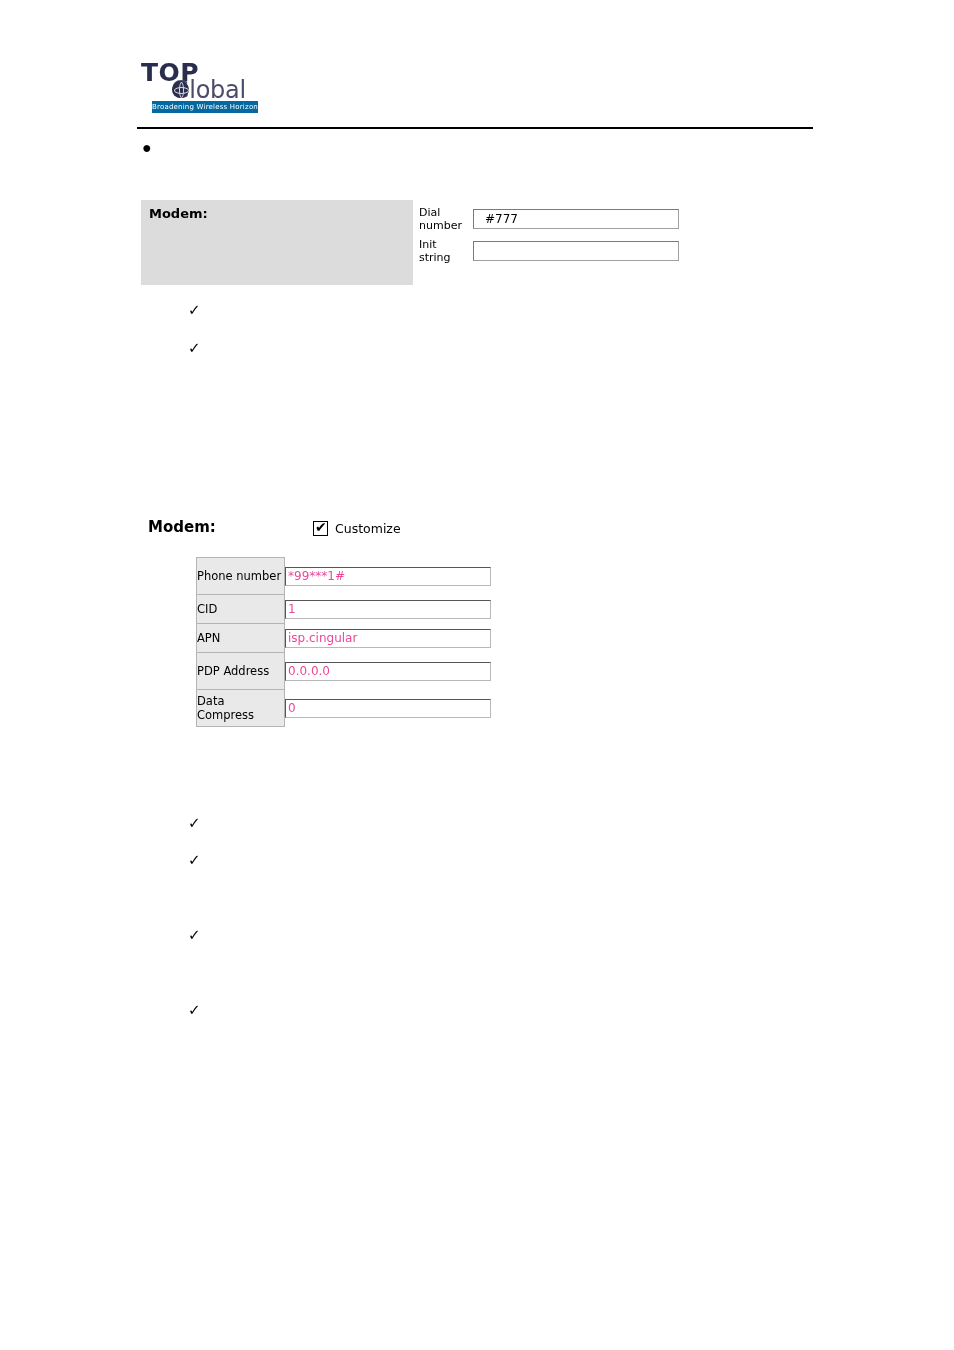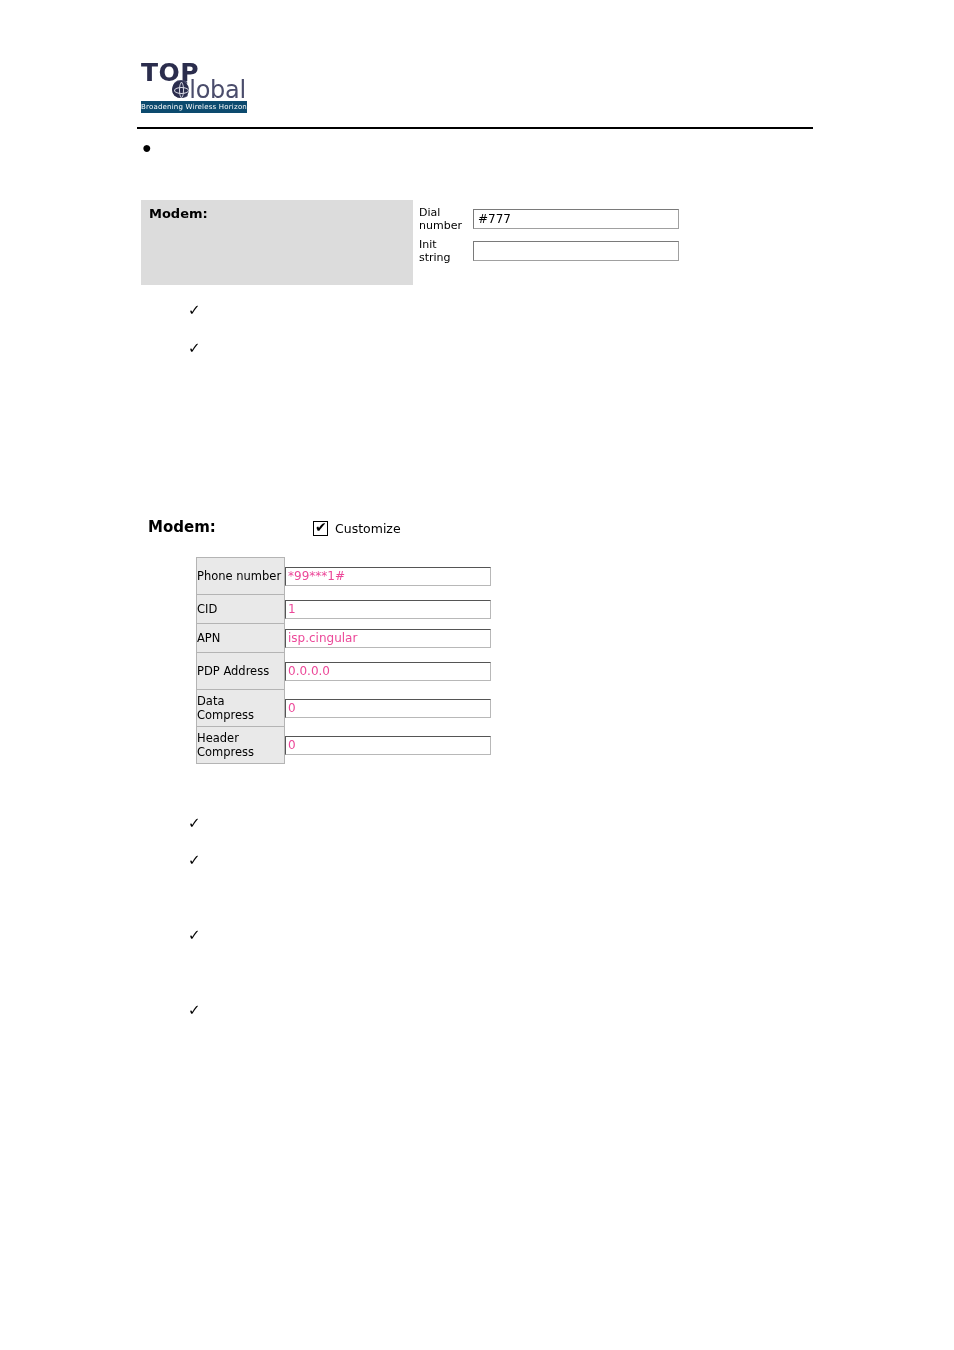--- a/index.html
+++ b/index.html
@@ -77,25 +77,25 @@
     position: absolute;
     left: 7px;
     top: 1px;
     width: 3px;
     height: 14px;
     border: 1px solid #d6d7e2;
     border-radius: 50%;
   }
   .logo-tagline {
     position: absolute;
-    left: 0px;
+    left: 11px;
     top: 41px;
     width: 106px;
     height: 12px;
-    background: #0c4a6e;
+    background: #0369a1;
     color: #ffffff;
     font-family: "DejaVu Sans", sans-serif;
     font-size: 7px;
     letter-spacing: 0.2px;
     text-align: center;
     line-height: 12px;
     white-space: nowrap;
   }
 
   
@@ -173,21 +173,21 @@
     width: 206px;
     height: 20px;
     box-sizing: border-box;
     border: 1px solid #a0a0a0;
     border-top-color: #7a7a7a;
     border-left-color: #7a7a7a;
     background: #ffffff;
     font-family: "DejaVu Sans", sans-serif;
     font-size: 12px;
     color: #000000;
-    padding: 0 4px;
+    padding: 0 11px;
     line-height: 18px;
     white-space: nowrap;
     overflow: hidden;
   }
 
   
   .modem2-title {
     position: absolute;
     left: 148px;
     top: 518px;
@@ -354,22 +354,16 @@
           <td class="st-value">
             <div class="st-input">0.0.0.0</div>
           </td>
         </tr>
         <tr class="row-tall">
           <td class="st-label">Data Compress</td>
           <td class="st-value">
             <div class="st-input">0</div>
           </td>
         </tr>
-        <tr class="row-tall">
-          <td class="st-label">Header Compress</td>
-          <td class="st-value">
-            <div class="st-input">0</div>
-          </td>
-        </tr>
       </tbody>
   </table>
 
 </div>
 
 </body></html>

